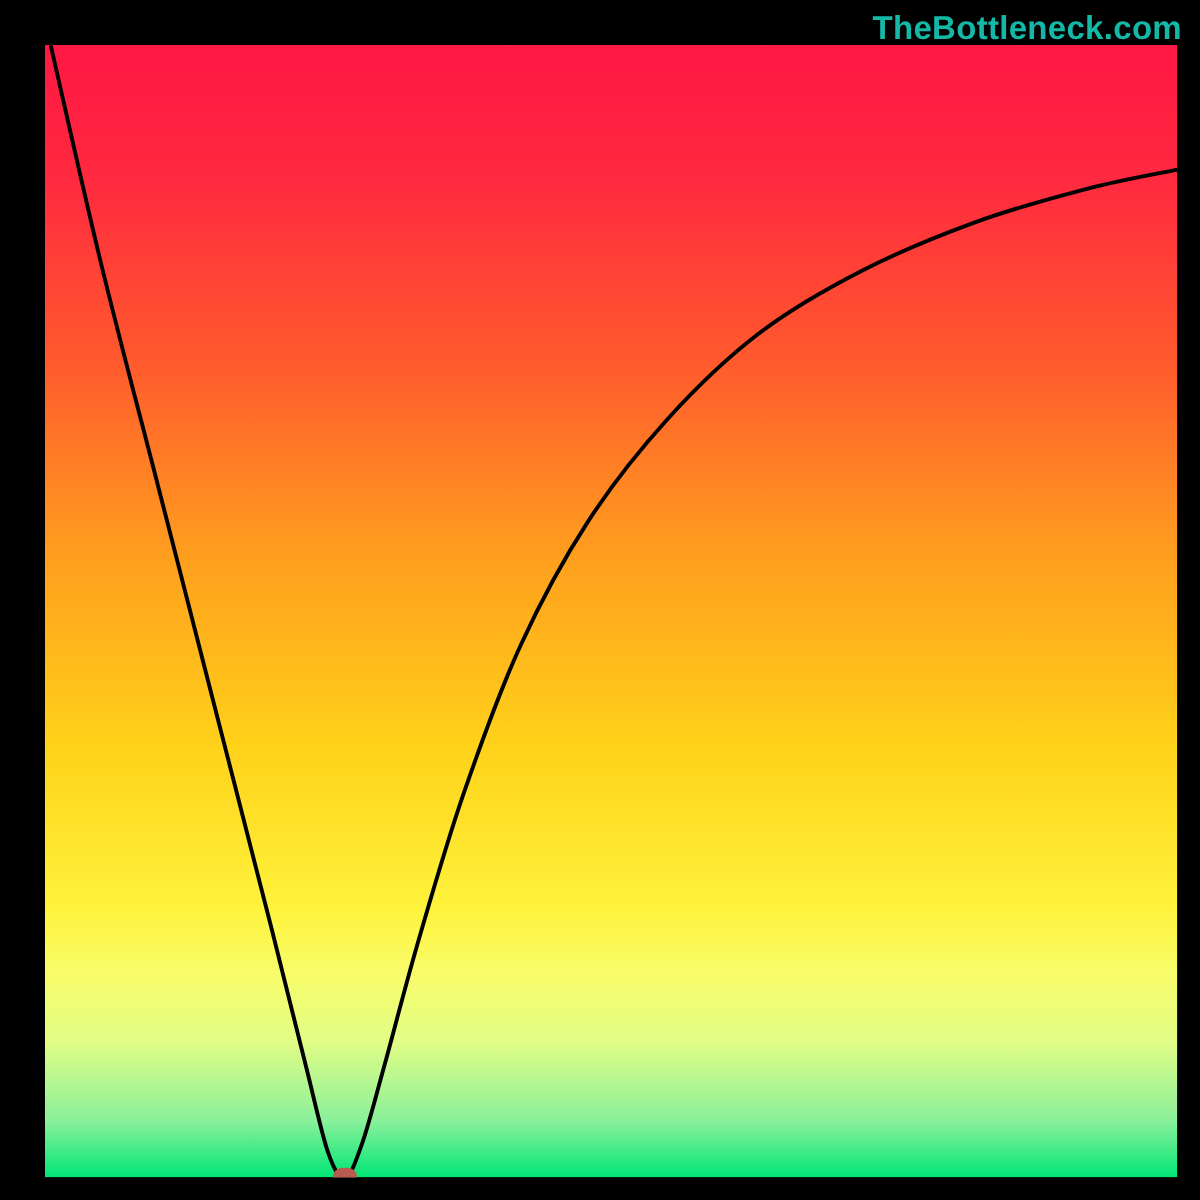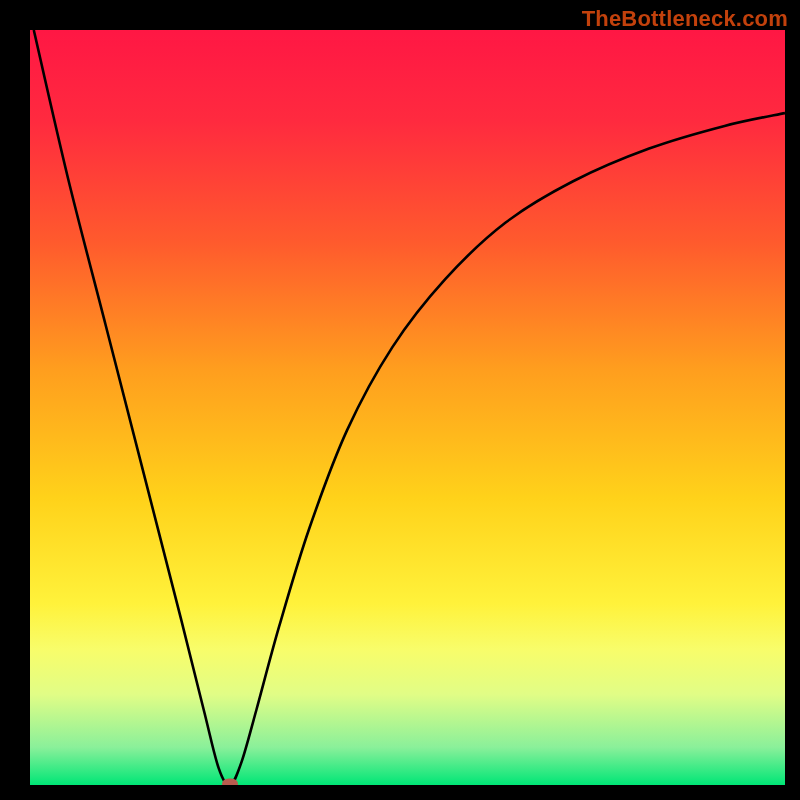--- a/index.html
+++ b/index.html
@@ -14,21 +14,21 @@
   .chart-container {
     position: relative;
     width: 800px;
     height: 800px;
     background: #000;
   }
   .watermark {
     position: absolute;
     top: 6px;
     right: 12px;
-    color: #c2410c;
+    color: #14b8a6;
     font-size: 22px;
     font-weight: 600;
     font-family: Arial, sans-serif;
     letter-spacing: 0.2px;
   }
   .plot-area {
     position: absolute;
     left: 30px;
     top: 30px;
     width: 755px;

